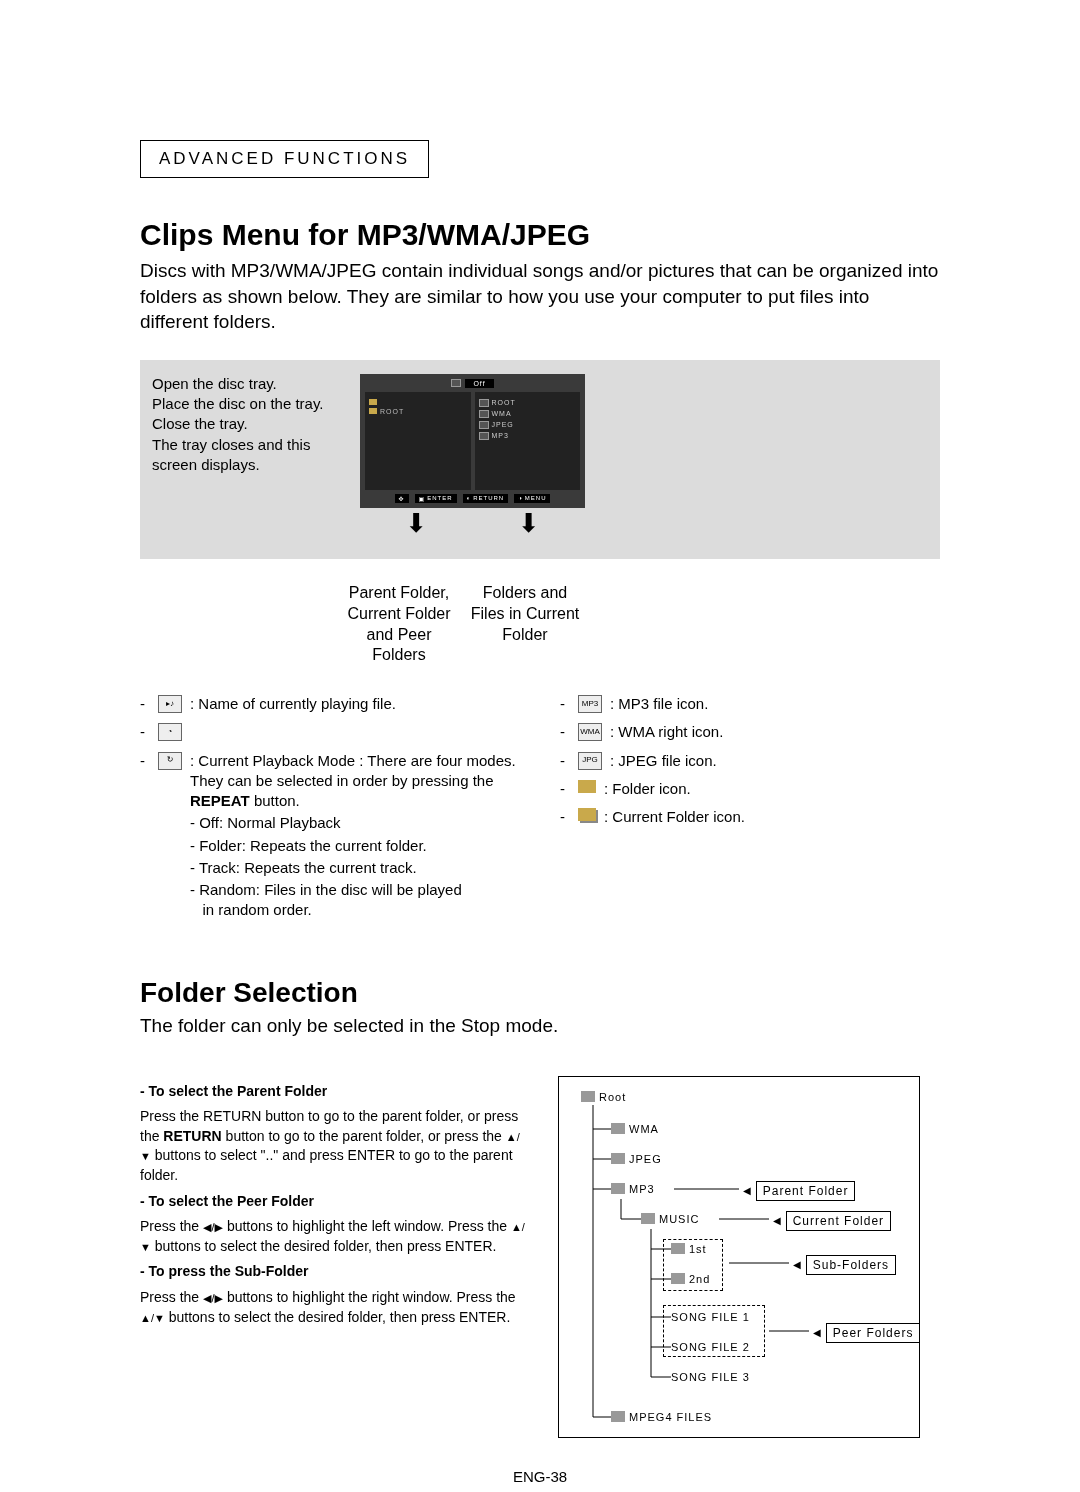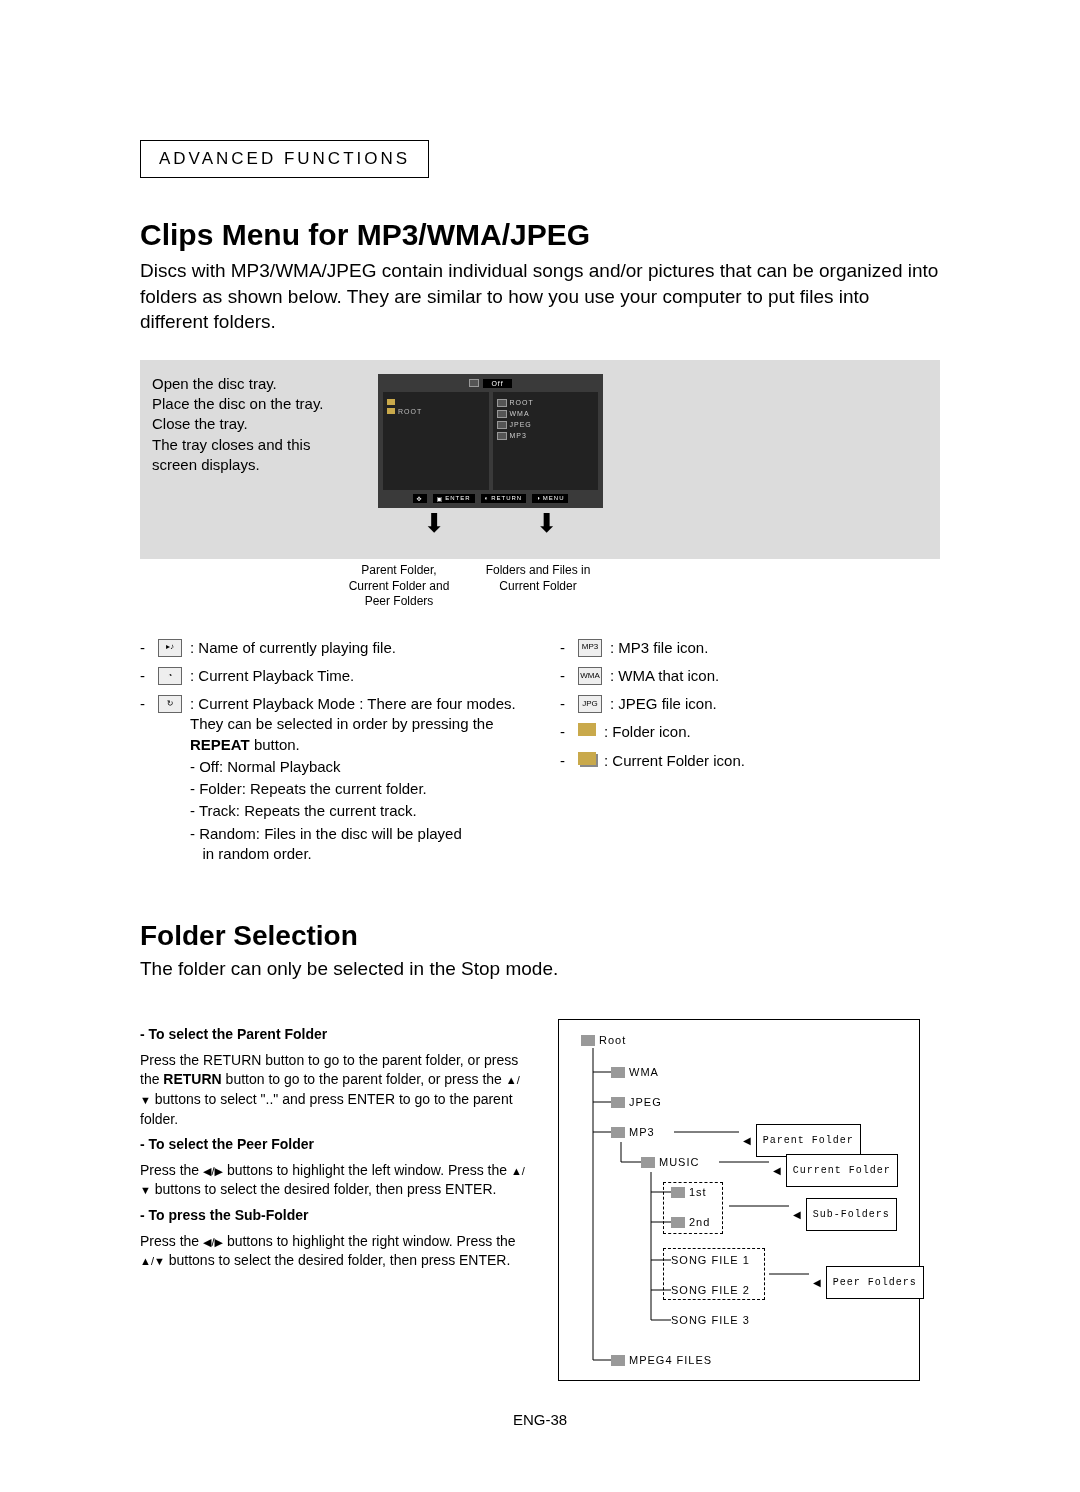--- a/index.html
+++ b/index.html
@@ -32,21 +32,21 @@
     font-size: 19px;
     line-height: 1.35;
     margin: 0;
   }
   .gray-row {
     background: #dcdcdc;
     margin-top: 25px;
     padding: 14px 12px 20px 12px;
     display: flex;
     align-items: flex-start;
-    gap: 36px;
+    gap: 18px;
   }
   .gray-steps {
     font-size: 15px;
     line-height: 1.35;
     width: 190px;
   }
   .osd {
     width: 215px;
     background: #3a3a3a;
     padding: 5px;
@@ -58,21 +58,21 @@
   .osd-off { background:#000; color:#fff; font-size:7px; padding:1px 8px; letter-spacing:1px;}
   .osd-cols { display:flex; gap:4px; }
   .osd-col { background:#222; flex:1; height:90px; padding:4px; position:relative;}
   .osd-col .lbl { color:#bbb; font-size:7px; letter-spacing:1px; }
   .osd-col .item { color:#ccc; font-size:7px; letter-spacing:1px; margin-top:3px; display:flex; align-items:center; gap:3px;}
   .mini-sq { width:8px; height:6px; background:#555; border:1px solid #999; display:inline-block;}
   .mini-fold { width:8px; height:6px; background:#c9a94b; display:inline-block;}
   .osd-foot { display:flex; gap:6px; margin-top:4px; justify-content:center;}
   .osd-btn { background:#000; color:#fff; font-size:6px; padding:1px 4px; letter-spacing:1px; display:flex; align-items:center; gap:2px;}
   .arrow-down { font-size:26px; text-align:center; }
-  .caption-row { display:flex; font-size:12px; gap:21px; margin-top:4px; padding-left:200px;}
+  .caption-row { display:flex; font-size:16px; gap:8px; margin-top:24px; padding-left:200px;}
   .caption { width:118px; text-align:center; line-height:1.3;}
 
   .legend-cols { display:flex; gap:40px; margin-top:28px; font-size:15px; }
   .legend-left { width: 380px; }
   .legend-right { flex:1; }
   .leg-row { display:flex; align-items:flex-start; gap:8px; margin-bottom:8px; line-height:1.35;}
   .leg-dash { width:10px; }
   .leg-icon { width:22px; height:16px; border:1px solid #666; background:#eee; font-size:8px; display:flex; align-items:center; justify-content:center; margin-top:1px; letter-spacing:0;}
   .leg-icon.folder { background:#c9a94b; border:none; width:18px; height:13px;}
   .leg-icon.cfolder { background:#c9a94b; border:none; width:18px; height:13px; box-shadow: 2px 2px 0 #888;}
@@ -97,21 +97,21 @@
   .tree-box {
     border:1px solid #000;
     width: 360px;
     height: 360px;
     position:relative;
     font-size:11px;
     letter-spacing:1px;
   }
   .tree-box .node { position:absolute; display:flex; align-items:center; gap:4px; white-space:nowrap;}
   .tree-box .fld { width:14px; height:11px; background:#999; display:inline-block;}
-  .tree-box .label-box { border:1px solid #000; padding:10px 6px; font-size:10px; background:#fff;font-family:Liberation Mono, monospace;}
+  .tree-box .label-box { border:1px solid #000; padding:2px 6px; font-size:12px; background:#fff;}
   .tree-box .arrow-l { font-size:10px;}
   .tree-box .dash-box { position:absolute; border:1px dashed #000;}
   .tree-box svg.lines { position:absolute; top:0; left:0; }
 
   .page-num { text-align:center; font-size:15px; margin-top:30px;}
 </style>
 </head>
 <body>
 
 <div class="page">
@@ -188,21 +188,20 @@
   <div class="legend-cols">
     <div class="legend-left">
       <div class="leg-row">
         <span class="leg-dash">-</span>
         <span class="leg-icon">▸♪</span>
         <div class="leg-body">: Name of currently playing file.</div>
       </div>
       <div class="leg-row">
         <span class="leg-dash">-</span>
         <span class="leg-icon">◔</span>
-        <div class="leg-body">: Current Playback Time.</div>
       </div>
       <div class="leg-row">
         <span class="leg-dash">-</span>
         <span class="leg-icon">↻</span>
         <div class="leg-body">
           <span>: Current Playback Mode : There are four modes. They can be selected in order by pressing the <b>REPEAT</b> button.</span>
           <div class="leg-sub">
             <div>- Off: Normal Playback</div>
             <div>- Folder: Repeats the current folder.</div>
             <div>- Track: Repeats the current track.</div>
@@ -213,21 +212,21 @@
     </div>
     <div class="legend-right">
       <div class="leg-row">
           <span class="leg-dash">-</span>
           <span class="leg-icon">MP3</span>
           <div class="leg-body">: MP3 file icon.</div>
         </div>
       <div class="leg-row">
           <span class="leg-dash">-</span>
           <span class="leg-icon">WMA</span>
-          <div class="leg-body">: WMA that icon.</div>
+          <div class="leg-body">: WMA right icon.</div>
         </div>
       <div class="leg-row">
           <span class="leg-dash">-</span>
           <span class="leg-icon">JPG</span>
           <div class="leg-body">: JPEG file icon.</div>
         </div>
       <div class="leg-row">
           <span class="leg-dash">-</span>
           <span class="leg-icon folder"></span>
           <div class="leg-body">: Folder icon.</div>

